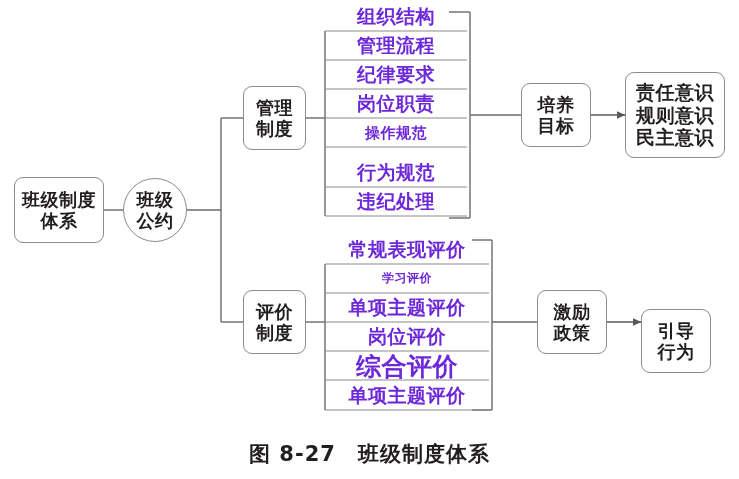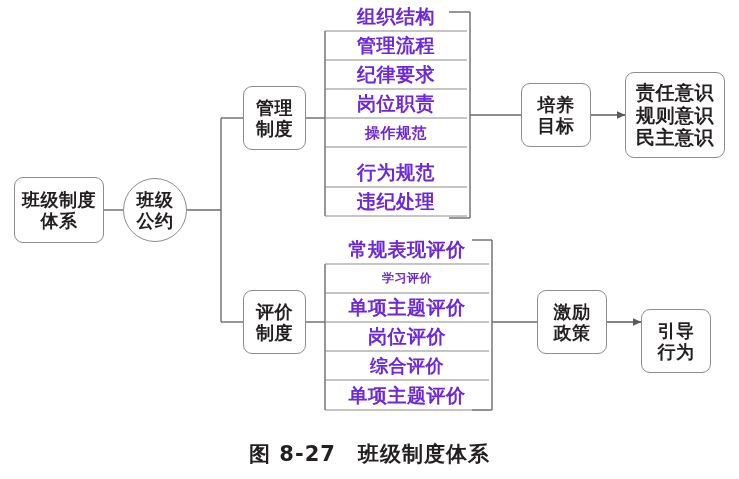--- a/index.html
+++ b/index.html
@@ -148,18 +148,18 @@
   <div class="leaf" style="left:325px;top:61px;width:142px;height:28px;font-size:19px;">纪律要求</div>
   <div class="leaf" style="left:325px;top:90px;width:142px;height:28px;font-size:19px;">岗位职责</div>
   <div class="leaf" style="left:325px;top:119px;width:142px;height:28px;font-size:15px;">操作规范</div>
   <div class="leaf" style="left:325px;top:159px;width:142px;height:28px;font-size:19px;">行为规范</div>
   <div class="leaf" style="left:325px;top:188px;width:142px;height:28px;font-size:19px;">违纪处理</div>
 
   <div class="leaf" style="left:325px;top:236px;width:164px;height:28px;font-size:19px;">常规表现评价</div>
   <div class="leaf" style="left:325px;top:270px;width:164px;height:16px;font-size:12px;">学习评价</div>
   <div class="leaf" style="left:325px;top:294px;width:164px;height:28px;font-size:19px;">单项主题评价</div>
   <div class="leaf" style="left:325px;top:323px;width:164px;height:28px;font-size:19px;">岗位评价</div>
-  <div class="leaf" style="left:325px;top:352px;width:164px;height:28px;font-size:18px;">综合评价</div>
+  <div class="leaf" style="left:325px;top:352px;width:164px;height:28px;font-size:25px;">综合评价</div>
   <div class="leaf" style="left:325px;top:382px;width:164px;height:28px;font-size:19px;">单项主题评价</div>
 
   <div class="caption" style="top:440px;font-size:21px;">图 8-27　班级制度体系</div>
 
 </div>
 
 </body></html>

